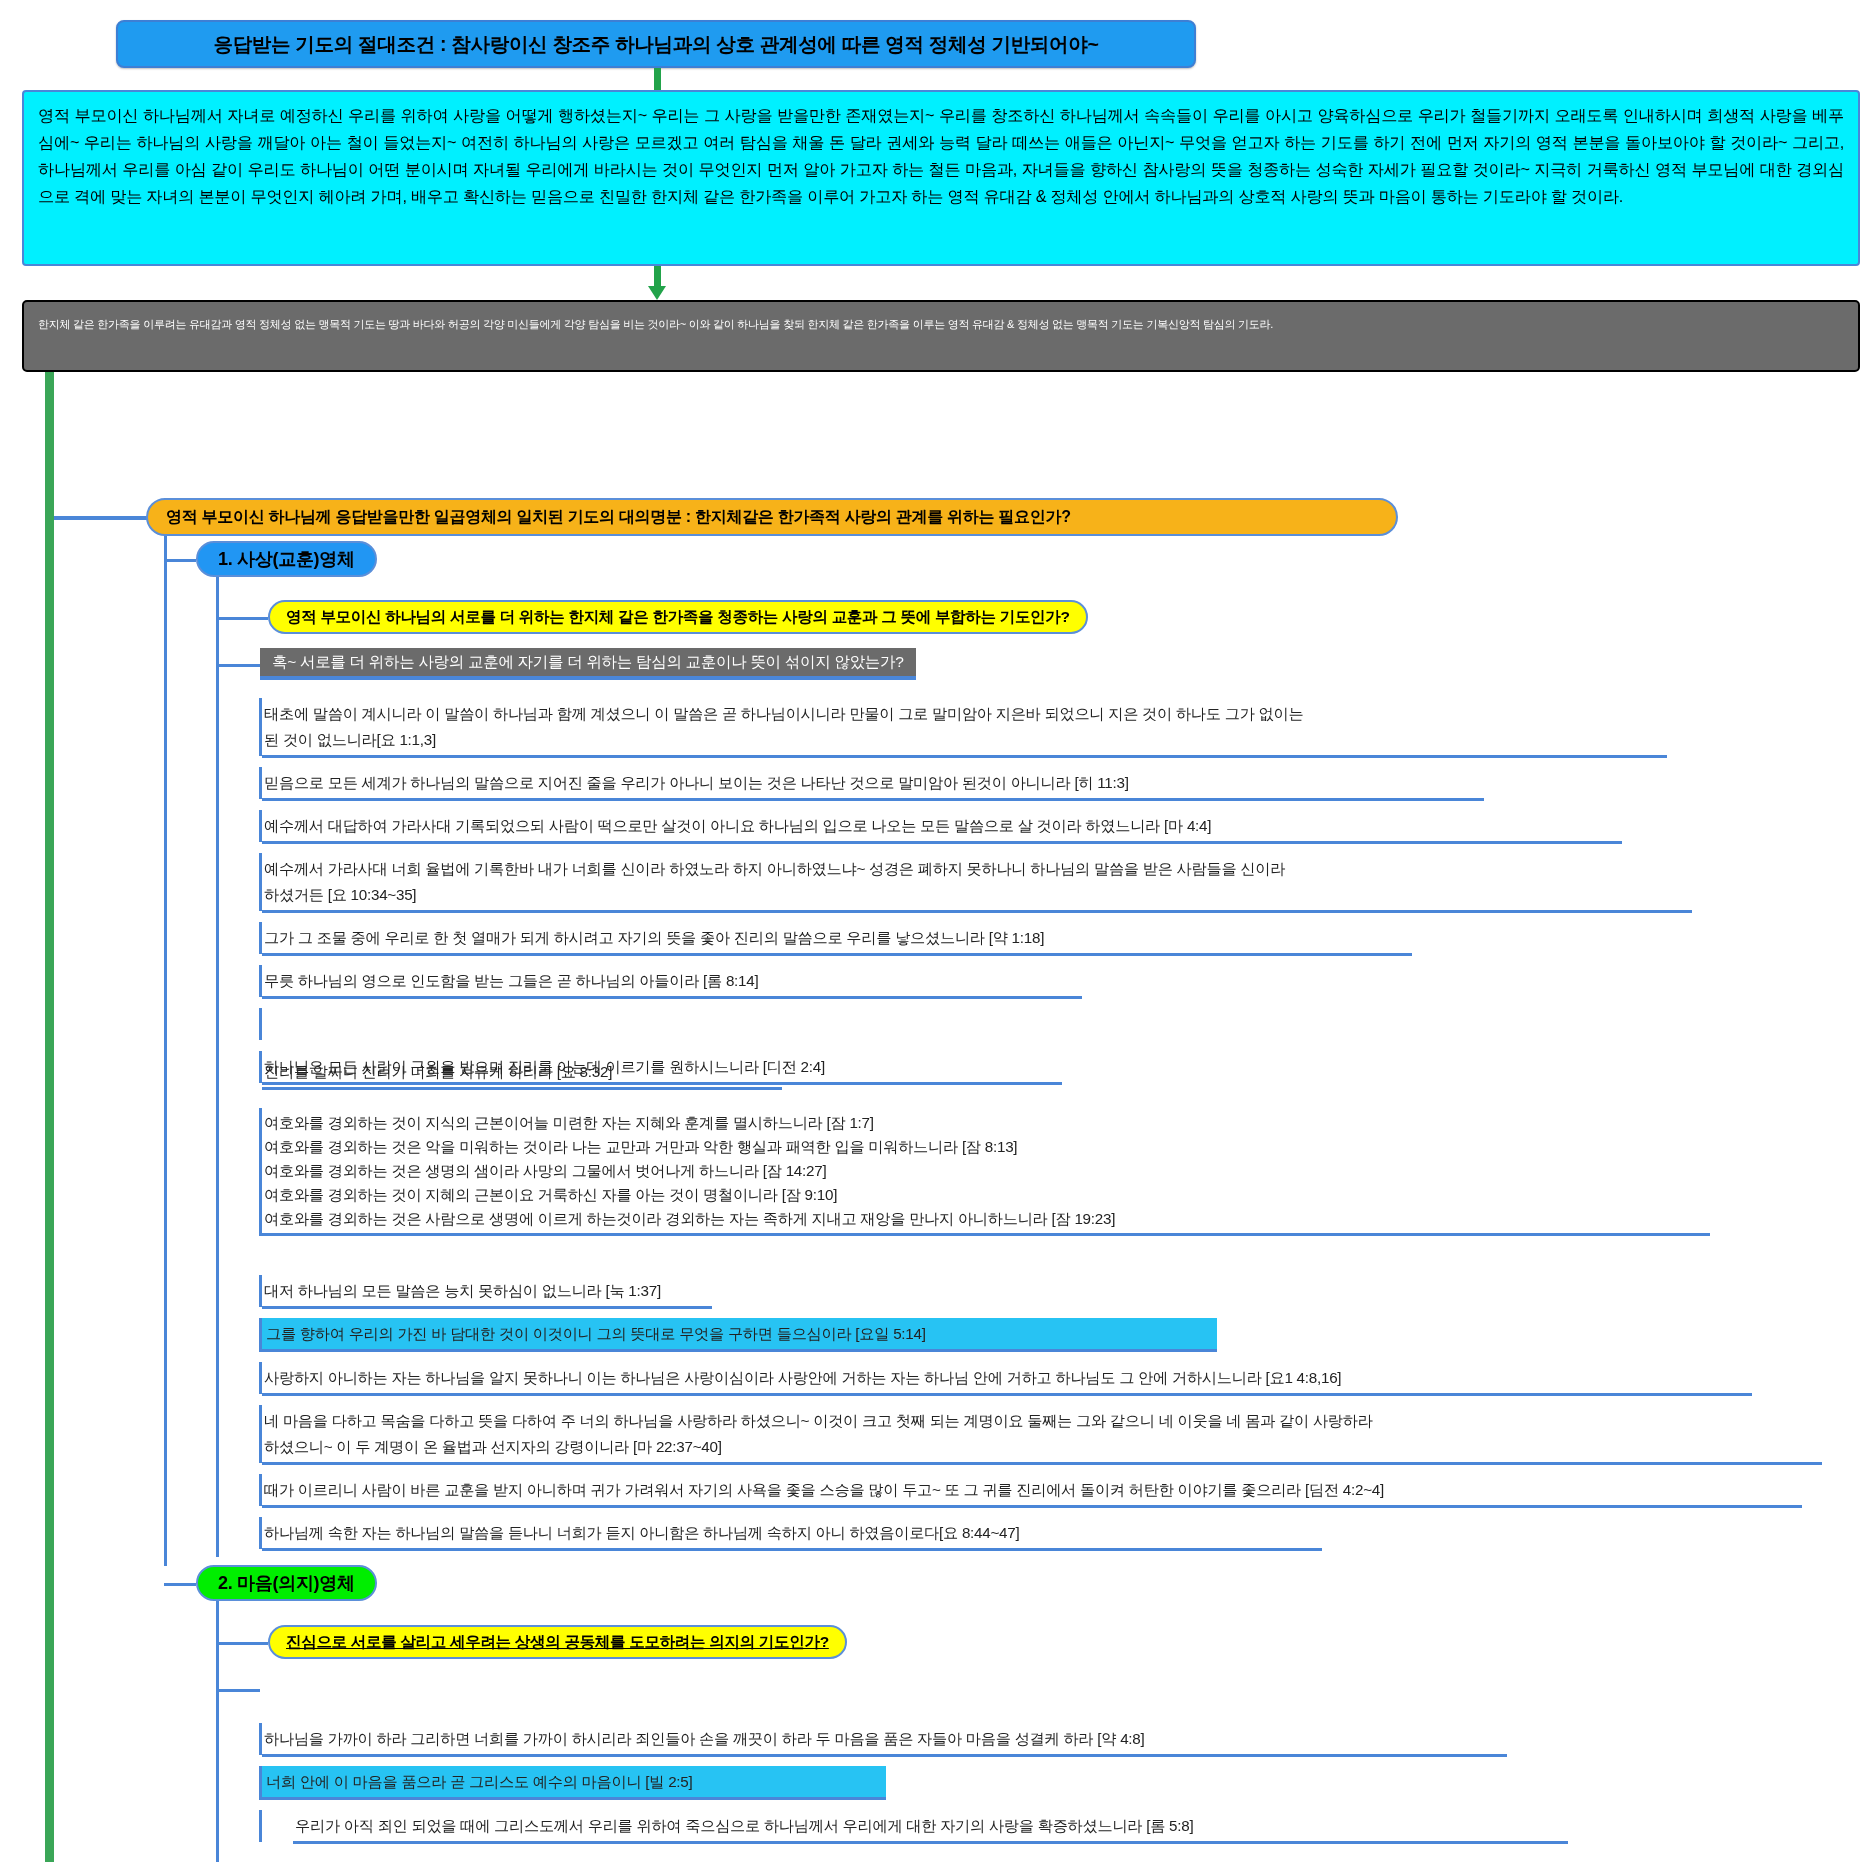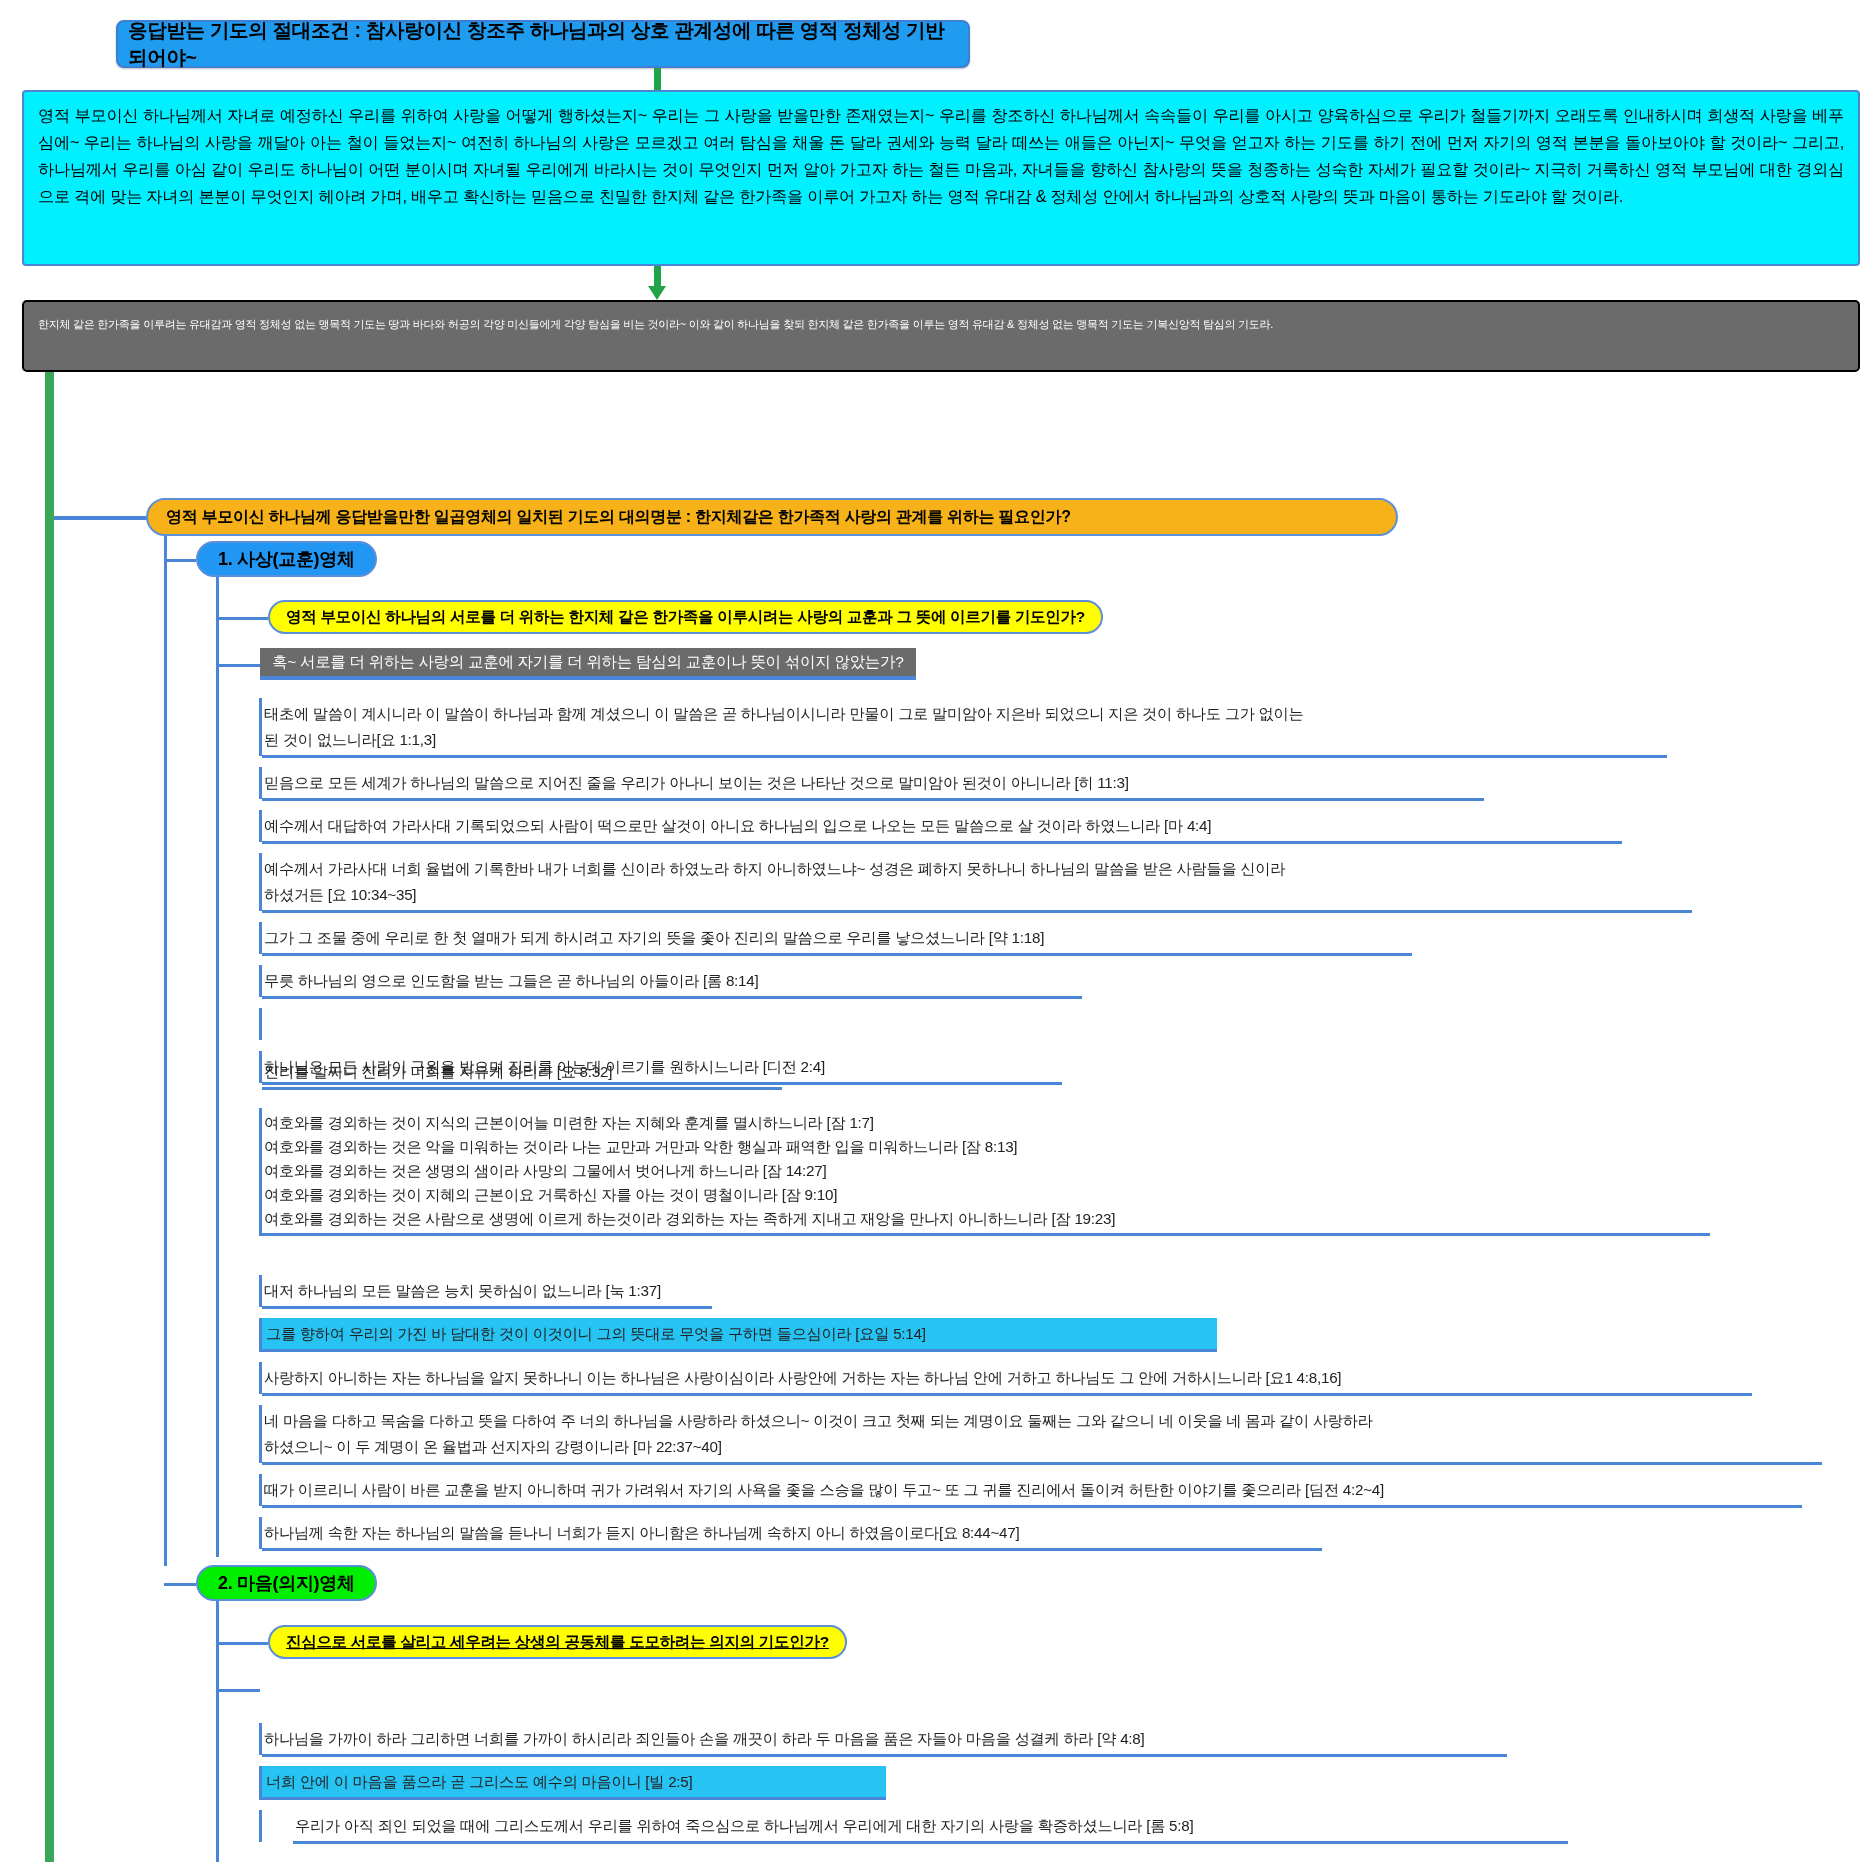--- a/index.html
+++ b/index.html
@@ -14,21 +14,21 @@
     height: 1862px;
     overflow: hidden;
     background: #ffffff;
   }
 
   
   .abs { position: absolute; }
 
   
   .title-bar {
-    left: 116px; top: 20px; width: 854px; height: 48px;
+    left: 116px; top: 20px; width: 1080px; height: 48px;
     background: #1f9bf0;
     border: 2px solid #3d7fd4;
     border-radius: 8px;
     display: flex; align-items: center; justify-content: center;
     color: #000;
     font-weight: bold;
     font-size: 19.5px;
     letter-spacing: -0.3px;
     padding: 0 10px;
     box-shadow: 0 1px 2px rgba(0,0,0,.25);
@@ -193,21 +193,21 @@
   <div class="abs orange-banner">영적 부모이신 하나님께 응답받을만한 일곱영체의 일치된 기도의 대의명분 : 한지체같은 한가족적 사랑의 관계를 위하는 필요인가?</div>
 
   <div class="abs vline" style="left:164px; top:536px; width:3px; height:1030px;"></div>
 
   <div class="abs hline" style="left:164px; top:559px; width:32px;"></div>
   <div class="abs cat-pill" style="left:196px; top:541px;">1. 사상(교훈)영체</div>
 
   <div class="abs vline" style="left:216px; top:577px; height:980px;"></div>
 
   <div class="abs hline" style="left:216px; top:617px; width:52px;"></div>
-  <div class="abs q-pill" style="left:268px; top:600px;">영적 부모이신 하나님의 서로를 더 위하는 한지체 같은 한가족을 이루시려는 사랑의 교훈과 그 뜻에 이르기를 기도인가?</div>
+  <div class="abs q-pill" style="left:268px; top:600px;">영적 부모이신 하나님의 서로를 더 위하는 한지체 같은 한가족을 청종하는 사랑의 교훈과 그 뜻에 부합하는 기도인가?</div>
 
   <div class="abs hline" style="left:216px; top:664px; width:44px;"></div>
   <div class="abs gray-sub" style="left:260px; top:648px;">혹~ 서로를 더 위하는 사랑의 교훈에 자기를 더 위하는 탐심의 교훈이나 뜻이 섞이지 않았는가?</div>
 
   <div class="abs verse" style="left:262px; top:698px; width:1405px;">태초에 말씀이 계시니라 이 말씀이 하나님과 함께 계셨으니 이 말씀은 곧 하나님이시니라 만물이 그로 말미암아 지은바 되었으니 지은 것이 하나도 그가 없이는
 된 것이 없느니라[요 1:1,3]</div>
   <div class="abs vline" style="left:259px; top:698px; height:58px;"></div>
 
   <div class="abs verse" style="left:262px; top:767px; width:1222px;">믿음으로 모든 세계가 하나님의 말씀으로 지어진 줄을 우리가 아나니 보이는 것은 나타난 것으로 말미암아 된것이 아니니라 [히 11:3]</div>
   <div class="abs vline" style="left:259px; top:767px; height:32px;"></div>

